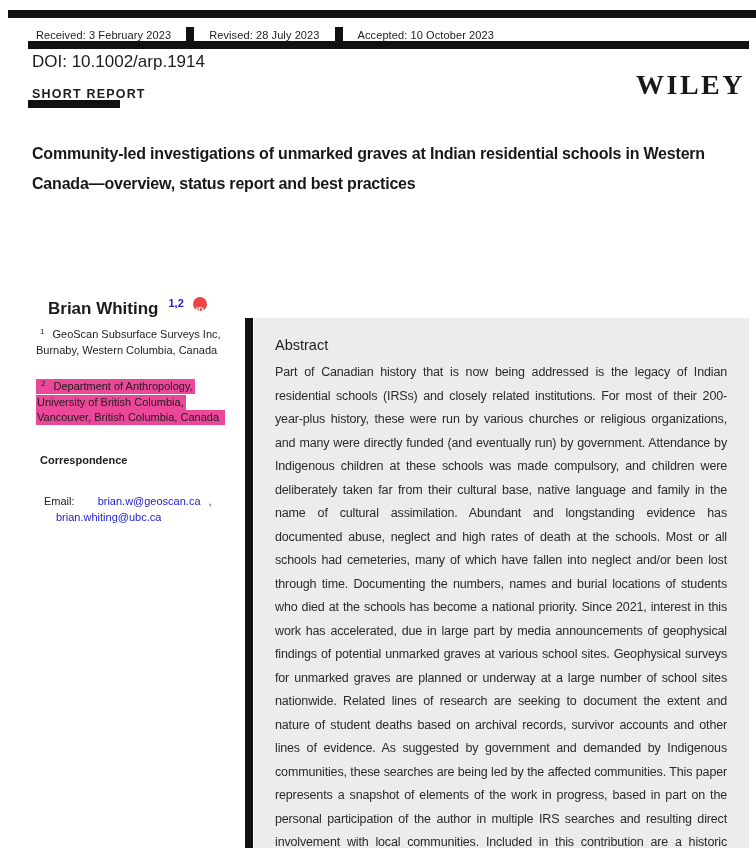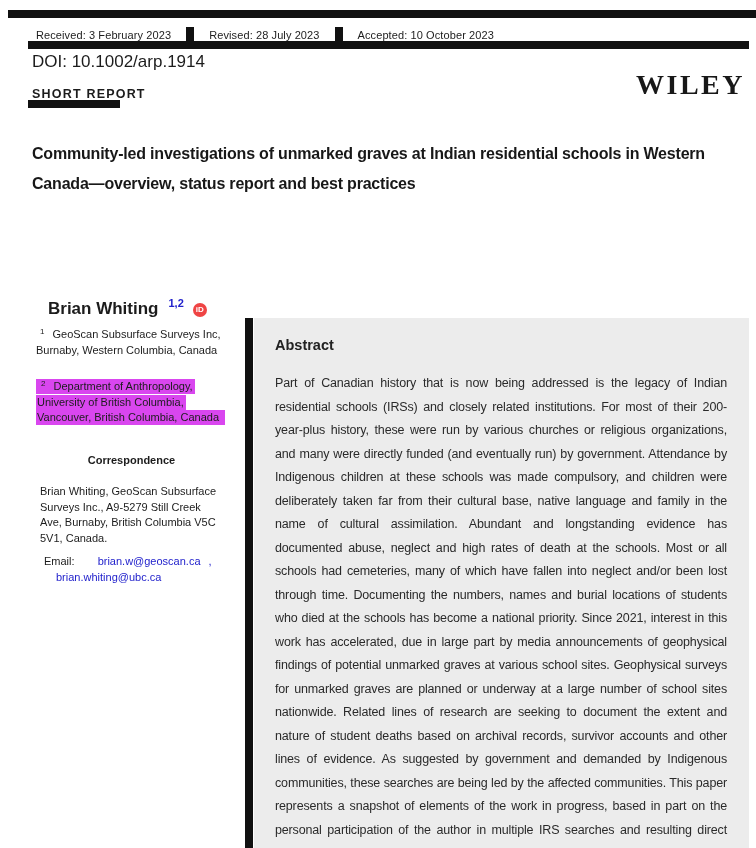--- a/index.html
+++ b/index.html
@@ -39,45 +39,45 @@
   
   .article-title {
     position:absolute; top:127px; left:20px; width:708px;
     font-size:16px; font-weight:bold; line-height:29.5px; letter-spacing:-0.2px;
     color:#181818;
   }
   .author-row { position:absolute; top:252px; left:32px; font-size:17px; font-weight:bold;margin-top:33px; }
   .author-sup { color:#2222cc; font-size:11px; vertical-align:7px; font-weight:bold; margin-left:2px; }
   .orcid {
     display:inline-flex; width:14px; height:14px; border-radius:50%;
-    background:#ef4444; color:#ffffff; align-items:center; justify-content:center;
+    background:#ef4444; color:#ffffff; justify-content:center;
     font-size:8px; font-weight:bold; margin-left:5px; vertical-align:2px;
     font-family:"Liberation Sans", sans-serif;
   }
 
   
   .left-col { position:absolute; top:308px; left:20px; width:207px; font-size:11px; line-height:15.5px; }
   .col-divider { position:absolute; top:310px; left:237px; width:2px; height:532px; background:#111; }
 
   .affil { margin-bottom:10px; }
   .affil sup { font-size:8px; vertical-align:4px; }
-  .hl { background:#d946ef; padding:1px 2px 2px 1px; -webkit-box-decoration-break:clone; box-decoration-break:clone; }
+  .hl { background:#ec4899; padding:1px 2px 2px 1px; -webkit-box-decoration-break:clone; box-decoration-break:clone; }
 
   .corr-block { margin-top:15px; }
-  .corr-heading { font-weight:bold; margin-bottom:8px;text-align:center; }
+  .corr-heading { font-weight:bold; margin-bottom:18px; }
   .email-label { font-weight:normal; }
   .email-link { color:#2222cc; text-decoration:none; word-break:break-all;margin-left:12px; }
   .email-sep { color:#2222cc; }
 
   
   .abstract-box {
     position:absolute; top:310px; left:246px; width:495px; min-height:532px;
     background:#ececec; padding:15px 18px 16px 17px;
   }
-  .abstract-heading { font-size:14.5px; font-weight:bold; margin-bottom:11px; color:#222; }
+  .abstract-heading { font-size:14.5px; font-weight:normal; color:#222; }
   .abstract-body {
     font-size:12.5px; line-height:23.5px; letter-spacing:-0.15px;
     text-align:justify; color:#2a2a2a;
   }
 </style>
 </head>
 <body>
 
 <div class="page">
 
@@ -108,21 +108,20 @@
       </span>
   </div>
 
   <div class="left-col">
     <p class="affil"><sup>1</sup><span>GeoScan Subsurface Surveys Inc, Burnaby, Western Columbia, Canada</span></p>
 
     <p class="affil"><span class="hl"><sup>2</sup><span>Department of Anthropology, University of British Columbia, Vancouver, British Columbia, Canada</span></span></p>
 
     <div class="corr-block">
       <div class="corr-heading">Correspondence</div>
-      <div>Brian Whiting, GeoScan Subsurface Surveys Inc., A9-5279 Still Creek Ave, Burnaby, British Columbia V5C 5V1, Canada.</div>
       <div><span class="email-label">Email: </span><a href="#" class="email-link">brian.w@geoscan.ca</a><span class="email-sep">, </span><a href="#" class="email-link">brian.whiting@ubc.ca</a></div>
     </div>
   </div>
 
   <div class="col-divider"></div>
 
   <div class="abstract-box">
     <div class="abstract-heading">Abstract</div>
     <div class="abstract-body">Part of Canadian history that is now being addressed is the legacy of Indian residential schools (IRSs) and closely related institutions. For most of their 200-year-plus history, these were run by various churches or religious organizations, and many were directly funded (and eventually run) by government. Attendance by Indigenous children at these schools was made compulsory, and children were deliberately taken far from their cultural base, native language and family in the name of cultural assimilation. Abundant and longstanding evidence has documented abuse, neglect and high rates of death at the schools. Most or all schools had cemeteries, many of which have fallen into neglect and/or been lost through time. Documenting the numbers, names and burial locations of students who died at the schools has become a national priority. Since 2021, interest in this work has accelerated, due in large part by media announcements of geophysical findings of potential unmarked graves at various school sites. Geophysical surveys for unmarked graves are planned or underway at a large number of school sites nationwide. Related lines of research are seeking to document the extent and nature of student deaths based on archival records, survivor accounts and other lines of evidence. As suggested by government and demanded by Indigenous communities, these searches are being led by the affected communities. This paper represents a snapshot of elements of the work in progress, based in part on the personal participation of the author in multiple IRS searches and resulting direct involvement with local communities. Included in this contribution are a historic context, broad overview of community participation/leadership and suggested refinements to geophysical survey best practices that have been promulgated by the Canadian archaeological community and other nationwide organizations.</div>
   </div>

